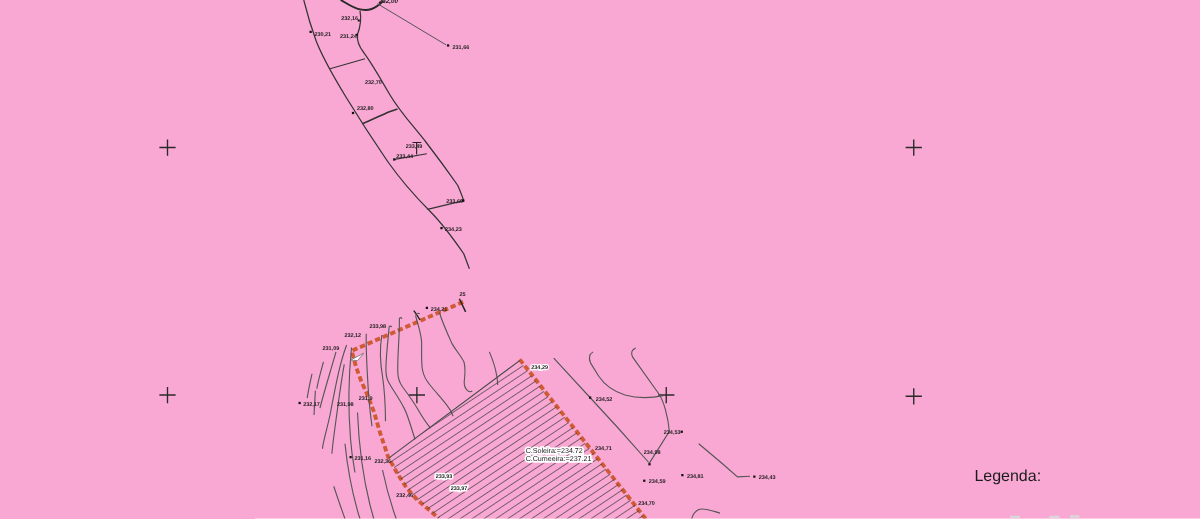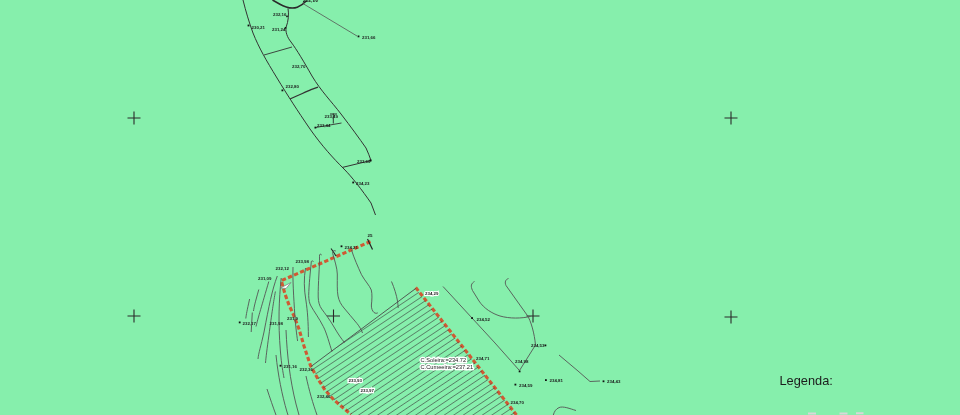--- a/index.html
+++ b/index.html
@@ -1,16 +1,16 @@
 <!DOCTYPE html>
 <html><head>
 <meta charset="utf-8">
 <style>
   html,body{margin:0;padding:0;background:#ffffff;}
-  .page{width:960px;height:415px;position:relative;overflow:hidden;background:#86efac;}
+  .page{width:960px;height:415px;position:relative;overflow:hidden;background:#f9a8d4;}
   svg{display:block;}
   text{font-family:"Liberation Sans",sans-serif;fill:#1c1c1c;}
 </style>
 </head>
 <body>
 <div class="page">
 <svg width="960" height="415" viewBox="0 0 960 415">
 <defs>
   <pattern id="hatch" width="12" height="5.28" patternUnits="userSpaceOnUse" patternTransform="rotate(-33.7)">
     <line x1="0" y1="0" x2="12" y2="0" stroke="#383838" stroke-width="1.05"></line>

